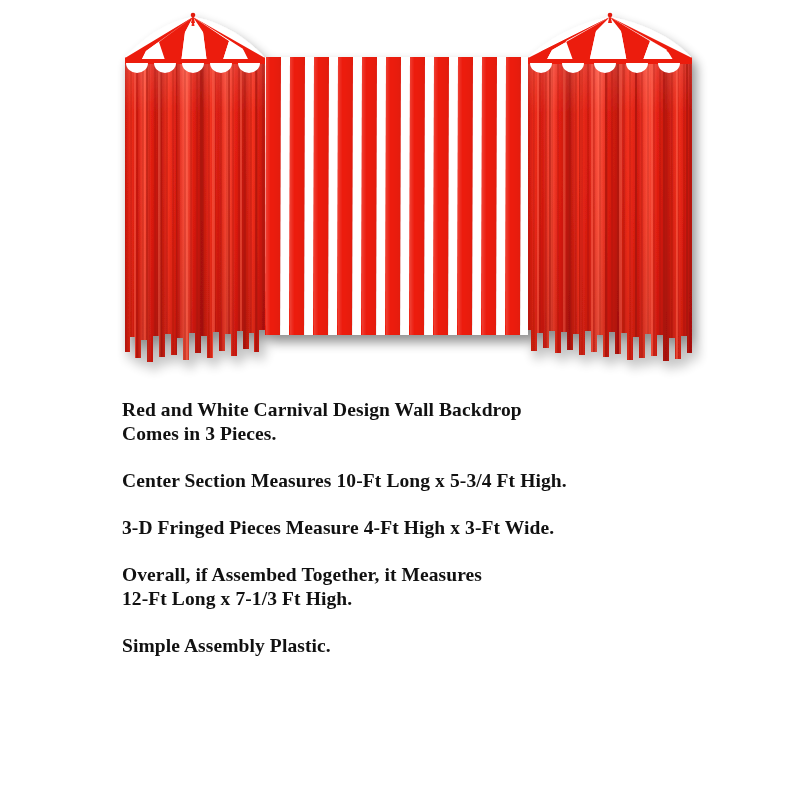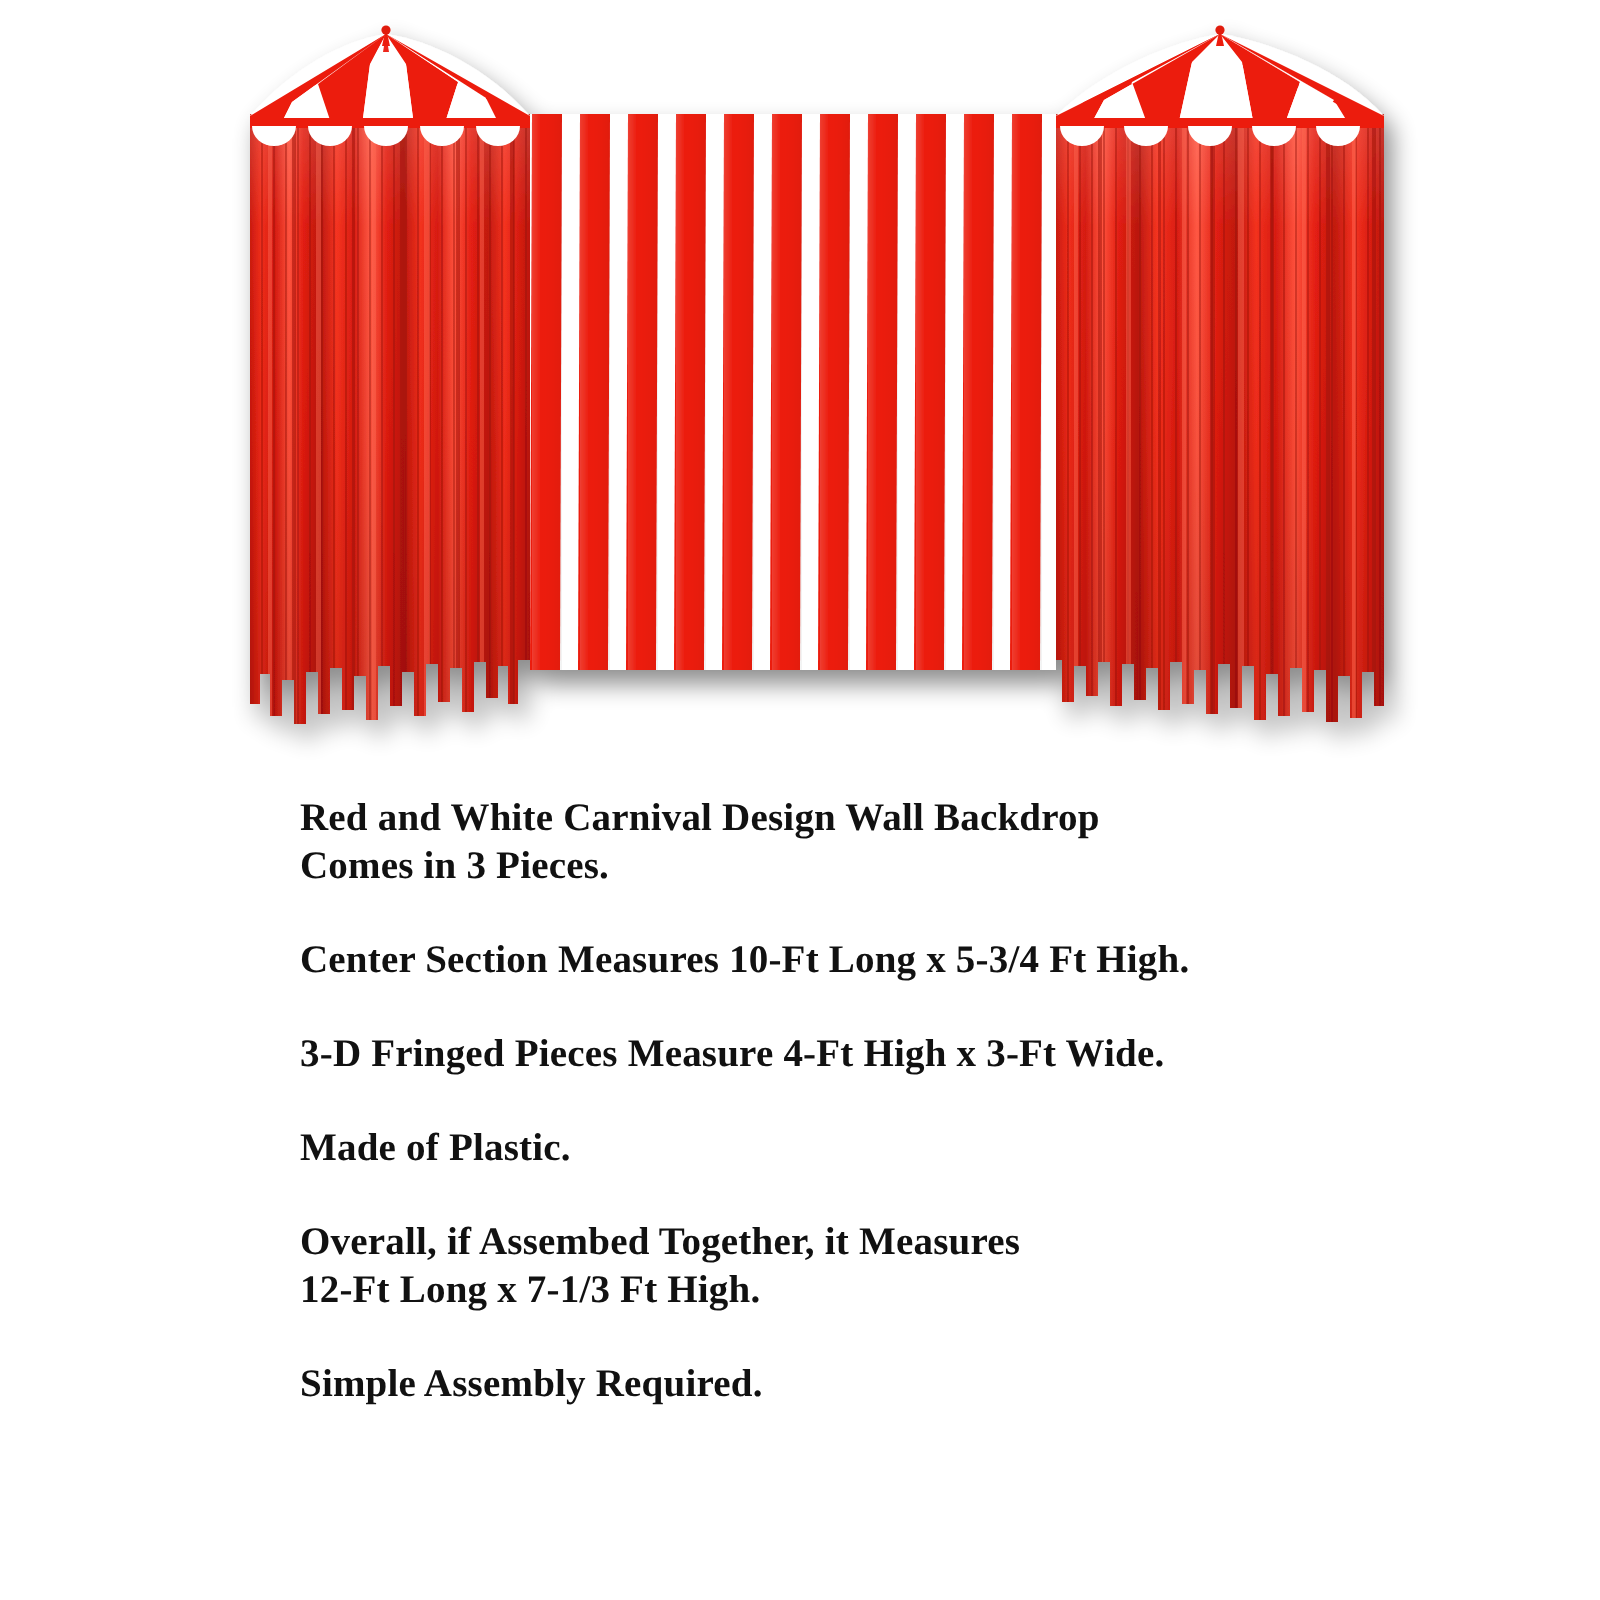--- a/index.html
+++ b/index.html
@@ -35,21 +35,20 @@
     left: 0;
     top: 0;
   }
 
   
   #description {
     position: absolute;
     left: 122px;
     top: 398px;
     width: 640px;
-    margin-left: 28px;
   }
   .desc-para {
     margin: 0 0 23px 0;
     font-size: 19.5px;
     font-weight: bold;
     line-height: 24px;
     color: #111111;
     letter-spacing: 0.1px;
     white-space: pre-line;
   }
@@ -351,19 +350,18 @@
 
       </g>
     </svg>
   </div>
 
   <div id="description">
     <p class="desc-para">Red and White Carnival Design Wall Backdrop
 Comes in 3 Pieces.</p>
     <p class="desc-para">Center Section Measures 10-Ft Long x 5-3/4 Ft High.</p>
     <p class="desc-para"> 3-D Fringed Pieces Measure 4-Ft High x 3-Ft Wide.</p>
-    <p class="desc-para">Made of Plastic.</p>
     <p class="desc-para">Overall, if Assembed Together, it Measures
 12-Ft Long x 7-1/3 Ft High.</p>
-    <p class="desc-para">Simple Assembly Required.</p>
+    <p class="desc-para">Simple Assembly Plastic.</p>
   </div>
 
 </div>
 
 </body></html>

